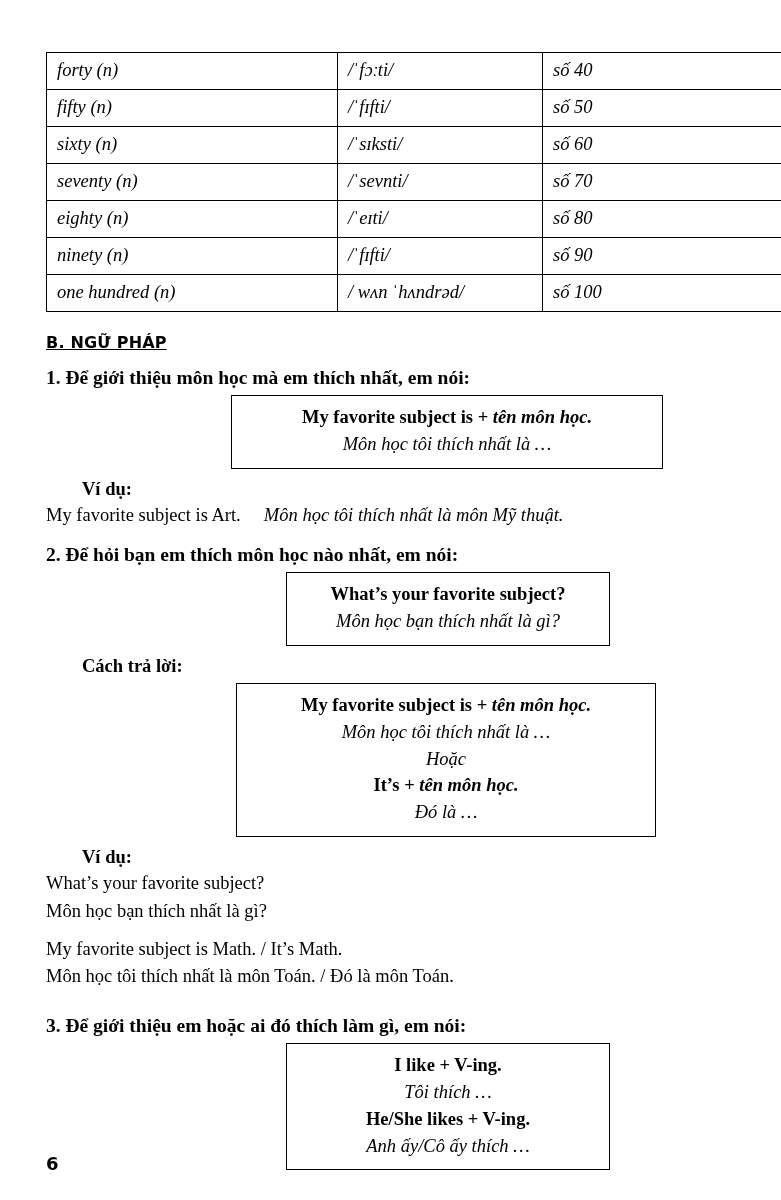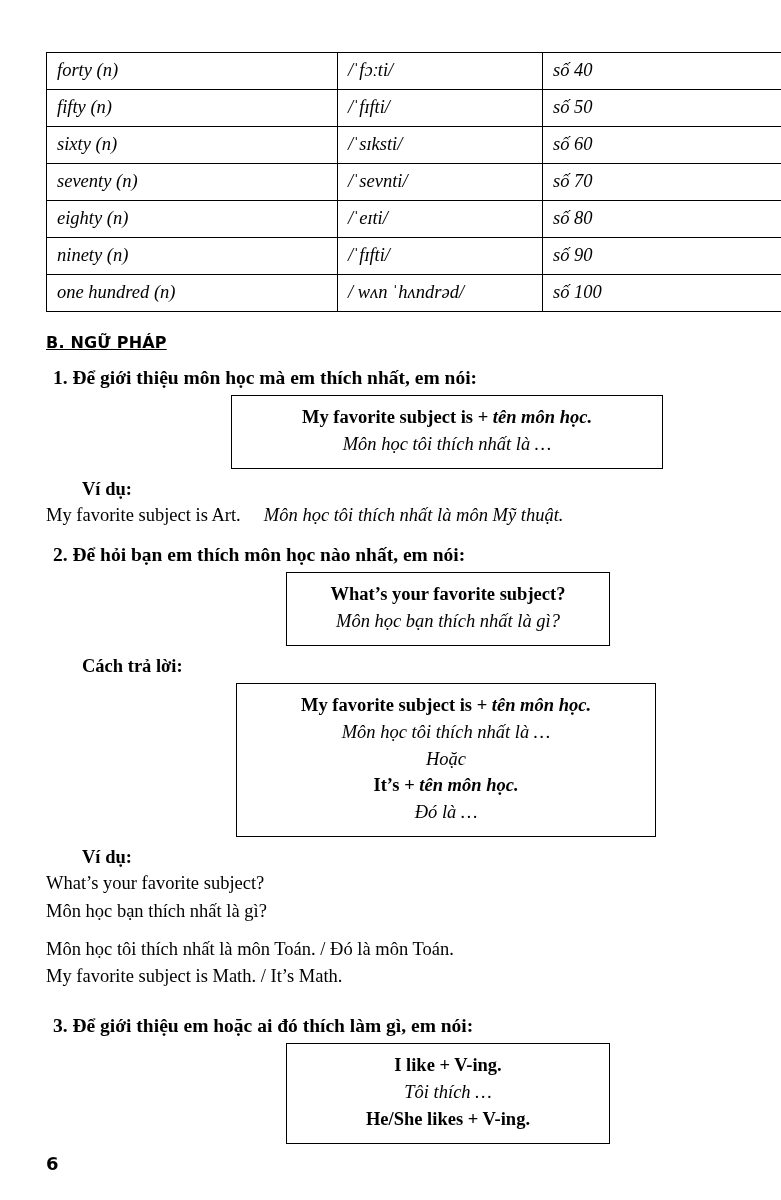--- a/index.html
+++ b/index.html
@@ -54,21 +54,20 @@
     margin-bottom: 2px;
     letter-spacing: .2px;
     text-decoration: underline;
   }
   .num-head {
     font-family: "Liberation Serif", serif;
     font-weight: bold;
     font-size: 19.5px;
     margin-top: 15px;
     margin-bottom: 6px;
-    margin-left: 7px;
   }
   .label-bold {
     font-family: "Liberation Serif", serif;
     font-weight: bold;
     font-size: 18.5px;
     margin-left: 36px;
     margin-top: 10px;
     margin-bottom: 2px;
   }
 
@@ -195,25 +194,26 @@
     <div class="vi">Môn học tôi thích nhất là …</div>
     <div class="vi">Hoặc</div>
     <div class="en"><span class="reg">It’s + </span><span class="ital">tên môn học.</span></div>
     <div class="vi">Đó là …</div>
   </div>
 
   <div class="label-bold">Ví dụ:</div>
   <div class="ex-line">What’s your favorite subject?</div>
   <div class="ex-line vi">Môn học bạn thích nhất là gì?</div>
   <div class="gap-line"></div>
+  <div class="ex-line">My favorite subject is Math. / It’s Math.</div>
   <div class="ex-line vi">Môn học tôi thích nhất là môn Toán. / Đó là môn Toán.</div>
-  <div class="ex-line">My favorite subject is Math. / It’s Math.</div>
 
   <div class="num-head" style="margin-top:24px;">3. Để giới thiệu em hoặc ai đó thích làm gì, em nói:</div>
 
   <div class="box box4">
     <div class="en">I like + V-ing.</div>
     <div class="vi">Tôi thích …</div>
     <div class="en">He/She likes + V-ing.</div>
+    <div class="vi">Anh ấy/Cô ấy thích …</div>
   </div>
 
   <div class="page-num">6</div>
 </div>
 
 </body></html>

